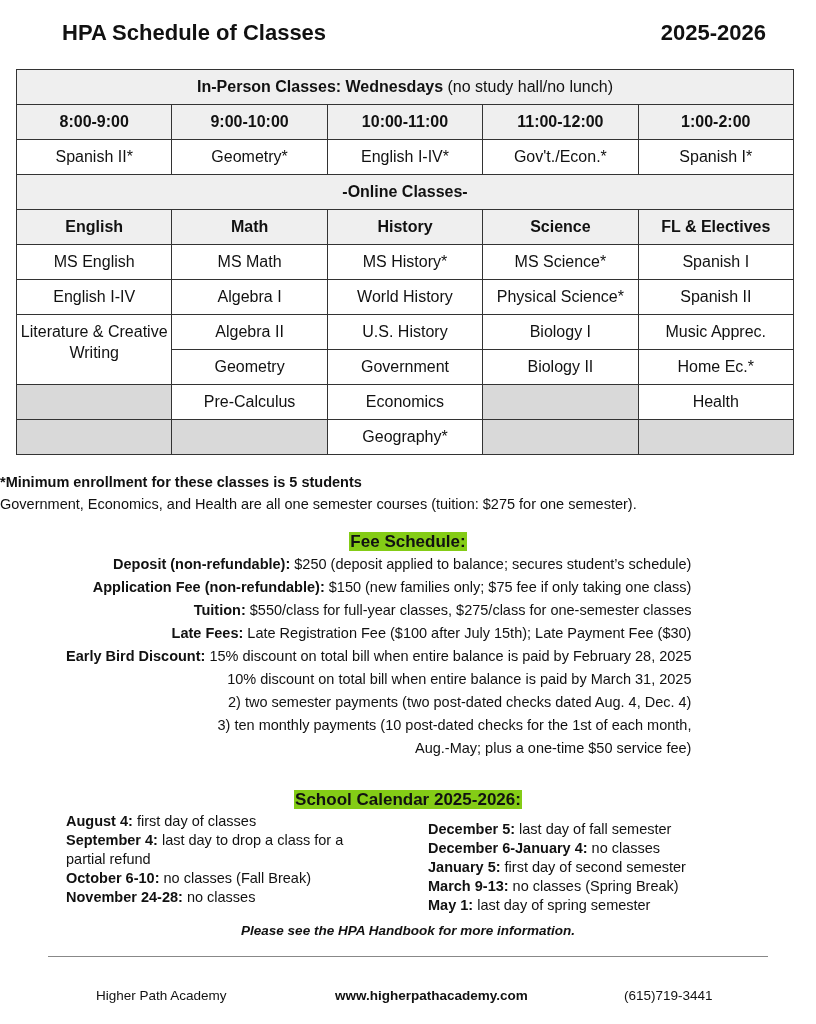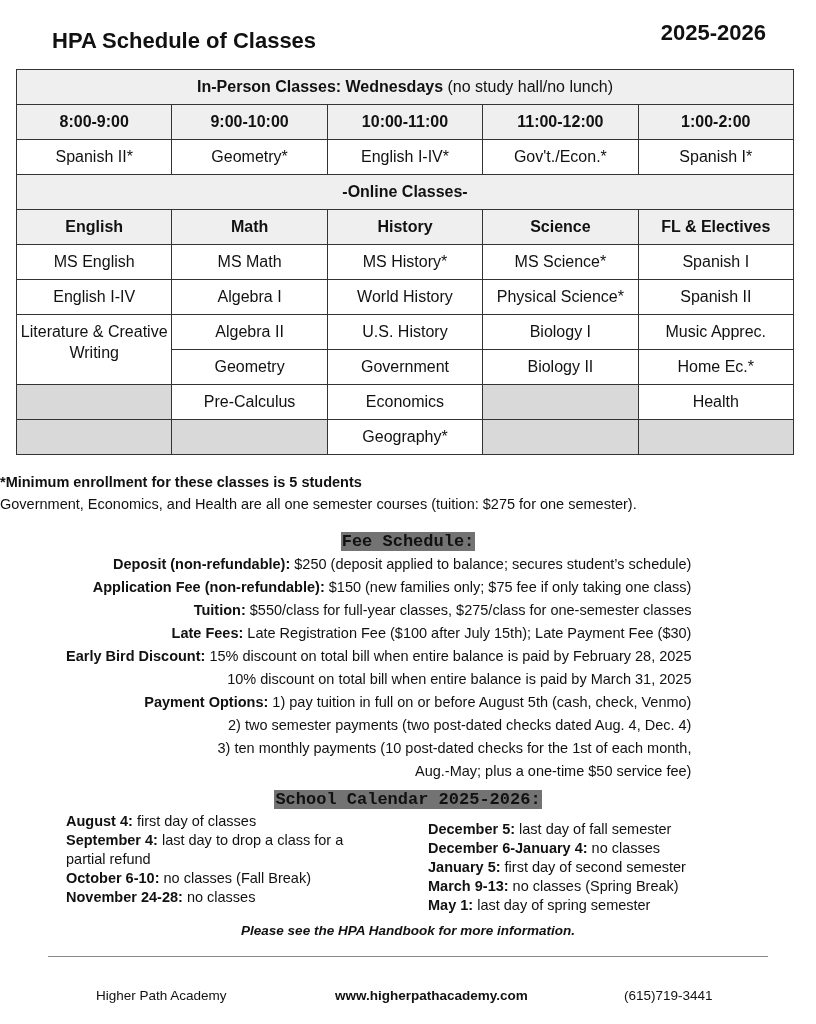--- a/index.html
+++ b/index.html
@@ -1,32 +1,32 @@
 <!DOCTYPE html>
 <html><head>
 <meta charset="utf-8">
 <style>
   html, body { margin:0; padding:0; background:#ffffff; }
   body { width:816px; height:1024px; position:relative; overflow:hidden;
          font-family:"Liberation Sans", sans-serif; color:#111; }
   .title { position:absolute; top:20px; font-weight:bold; font-size:22px; }
-  #doc-title { left:52px;margin-top:8px; }
+  #doc-title { left:62px; }
   #doc-year { right:50px; }
   table.sched { position:absolute; left:16px; top:69px; width:778px;
                 border-collapse:collapse; table-layout:fixed; }
   table.sched td { border:1px solid #333; text-align:center; font-size:16px;
                    height:34px; padding:0; }
   .bar td { background:#efefef; font-size:17px; }
   .hdr td { background:#efefef; font-weight:bold; font-size:17px; }
   td.grey { background:#d9d9d9 !important; }
   td.multi { line-height:21px; vertical-align:top; padding-top:6px !important; }
   .b { font-weight:bold; }
   .notes { position:absolute; left:0; width:816px; font-size:14.5px; }
   .sec-title { position:absolute; left:0; width:816px; text-align:center; }
-  .sec-title span { background:#737373; font-weight:bold; font-size:17px; padding:0 1px;font-family:Liberation Mono, monospace; }
+  .sec-title span { background:#84cc16; font-weight:bold; font-size:17px; padding:0 1px; }
   .fees { position:absolute; left:66px; top:553px; font-size:14.5px; line-height:23px; }
   .fees .row { white-space:nowrap;text-align:right; }
   .fees .indent-eb { padding-left:160px; }
   .fees .indent-po { padding-left:139px; }
   .fees .indent-po2 { padding-left:157px; }
   .cal { position:absolute; top:812px; font-size:14.5px; line-height:19px; }
   #cal-left { left:66px; width:340px; }
   #cal-right { left:428px; width:320px;margin-top:8px; }
   .handbook { position:absolute; top:923px; left:0; width:816px; text-align:center;
               font-weight:bold; font-style:italic; font-size:13.5px; }
@@ -118,21 +118,20 @@
 
 <div class="sec-title" style="top:532px;"><span>Fee Schedule:</span></div>
 
 <div class="fees">
   <div class="row"><span class="b">Deposit (non-refundable):</span><span> $250 (deposit applied to balance; secures student’s schedule)</span></div>
   <div class="row"><span class="b">Application Fee (non-refundable):</span><span> $150 (new families only; $75 fee if only taking one class)</span></div>
   <div class="row"><span class="b">Tuition:</span><span> $550/class for full-year classes, $275/class for one-semester classes</span></div>
   <div class="row"><span class="b">Late Fees:</span><span> Late Registration Fee ($100 after July 15th); Late Payment Fee ($30)</span></div>
   <div class="row"><span class="b">Early Bird Discount:</span><span> 15% discount on total bill when entire balance is paid by February 28, 2025</span></div>
   <div class="row indent-eb">10% discount on total bill when entire balance is paid by March 31, 2025</div>
-  <div class="row"><span class="b">Payment Options:</span><span> 1) pay tuition in full on or before August 5th (cash, check, Venmo)</span></div>
   <div class="row indent-po">2) two semester payments (two post-dated checks dated Aug. 4, Dec. 4)</div>
   <div class="row indent-po">3) ten monthly payments (10 post-dated checks for the 1st of each month,</div>
   <div class="row indent-po2">Aug.-May; plus a one-time $50 service fee)</div>
 </div>
 
 <div class="sec-title" style="top:790px;"><span>School Calendar 2025-2026:</span></div>
 
 <div class="cal" id="cal-left">
   <div><span class="b">August 4:</span><span> first day of classes</span></div>
   <div style="padding-right:30px;"><span class="b">September 4:</span><span> last day to drop a class for a partial refund</span></div>

